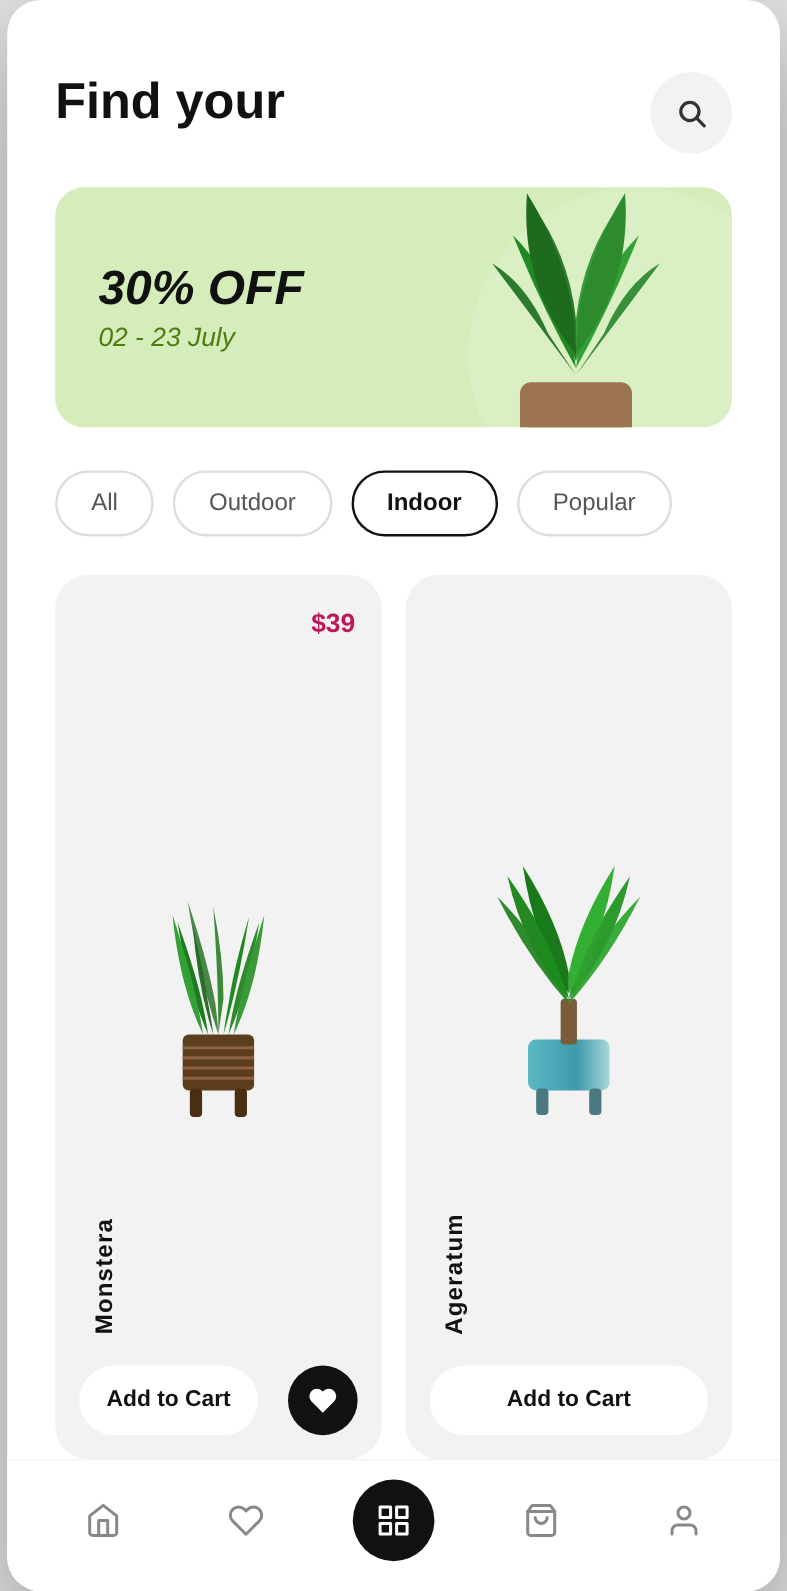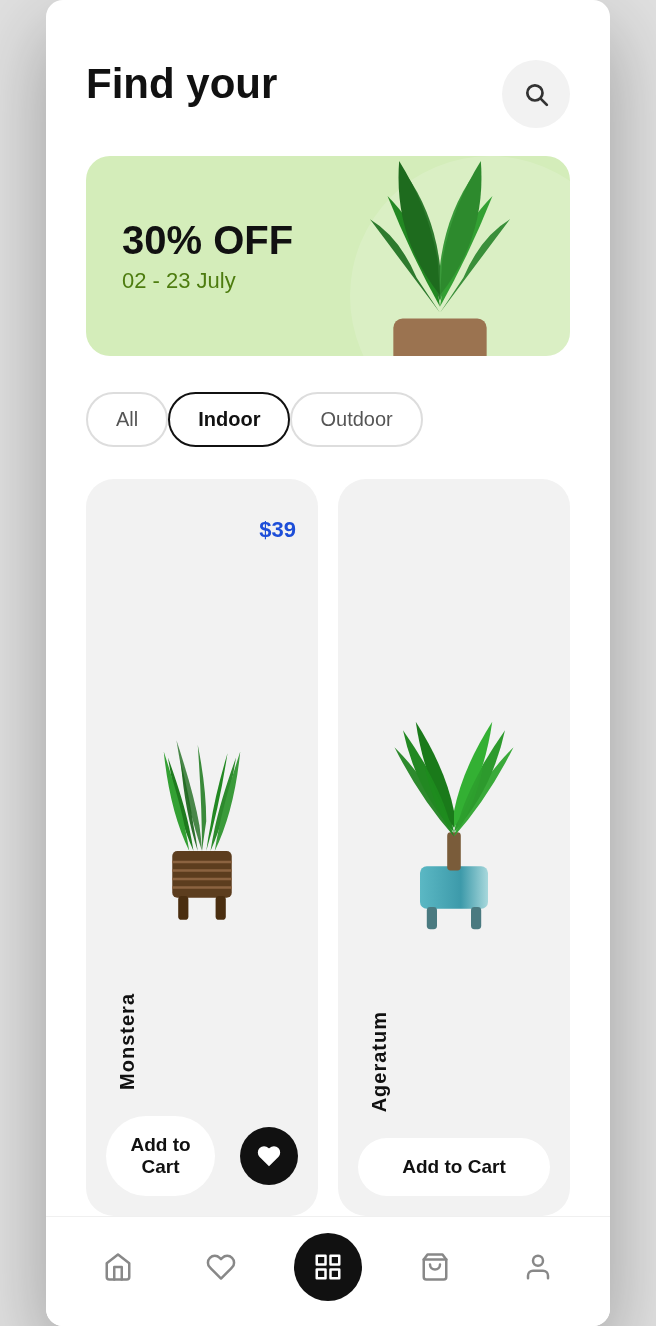--- a/index.html
+++ b/index.html
@@ -5,24 +5,24 @@
     * { box-sizing: border-box; margin: 0; padding: 0; }
     body {
       background: #e0e0e0;
       display: flex;
       justify-content: center;
       align-items: center;
       min-height: 100vh;
       font-family: -apple-system, BlinkMacSystemFont, 'Segoe UI', sans-serif;
     }
     .phone {
-      width: 564px;
+      width: 644px;
       height: 1326px;
       background: #ffffff;
-      border-radius: 17px;
+      border-radius: 28px;
       overflow: hidden;
       position: relative;
       box-shadow: 0 30px 80px rgba(0,0,0,0.3);
       display: flex;
       flex-direction: column;
     }
     .screen {
       flex: 1;
       overflow: hidden;
       padding: 60px 40px 0 40px;
@@ -67,20 +67,21 @@
       position: relative;
       overflow: hidden;
       min-height: 200px;
       display: flex;
       align-items: center;
       margin-bottom: 36px;
     }
     .banner-content {
       z-index: 2;
       position: relative;
+      font-style: italic;
     }
     .banner-discount {
       font-size: 40px;
       font-weight: 900;
       color: #111;
       line-height: 1.1;
     }
     .banner-date {
       font-size: 22px;
       color: #4d7c0f;
@@ -101,20 +102,21 @@
       bottom: -80px;
       width: 280px;
       height: 280px;
       border-radius: 50%;
       background: rgba(255,255,255,0.15);
       z-index: 1;
     }
     
     .filter-tabs {
       display: flex;
+      gap: 16px;
       margin-bottom: 32px;
       align-items: flex-end;
     }
     .tab {
       padding: 14px 28px;
       border-radius: 50px;
       border: 2px solid #ddd;
       background: white;
       font-size: 20px;
       cursor: pointer;
@@ -137,25 +139,25 @@
     .product-card {
       background: #f2f2f2;
       border-radius: 28px;
       padding: 20px;
       position: relative;
       display: flex;
       flex-direction: column;
     }
     .product-price {
       position: absolute;
-      top: 38px;
+      top: 28px;
       right: 22px;
       font-size: 22px;
       font-weight: 700;
-      color: #1d4ed8;
+      color: #be185d;
     }
     .product-image {
       flex: 1;
       display: flex;
       align-items: center;
       justify-content: center;
       min-height: 300px;
       position: relative;
     }
     .product-name {
@@ -276,22 +278,23 @@
           <path d="M120 150 Q100 100 90 40 Q115 75 120 120 Q120 135 120 150" fill="#2d7a2d"></path>
           <path d="M120 150 Q140 100 150 40 Q125 75 120 120 Q120 135 120 150" fill="#3a9a3a"></path>
           <path d="M120 145 Q80 95 85 30 Q110 70 118 115 Q119 130 120 145" fill="#1e6b1e"></path>
           <path d="M120 145 Q160 95 155 30 Q130 70 122 115 Q121 130 120 145" fill="#2d8a2d"></path>
         </svg>
       </div>
     </div>
 
     <div class="filter-tabs">
       <button class="tab">All</button>
+      <button class="tab">Outdoor</button>
       <button class="tab active">Indoor</button>
-      <button class="tab">Outdoor</button>
+      <button class="tab">Popular</button>
     </div>
 
     <div class="product-grid">
 
       <div class="product-card">
         <div class="product-price">$39</div>
         <div class="product-image">
           <svg viewBox="0 0 200 290" xmlns="http://www.w3.org/2000/svg" width="170" height="270">
 
             <rect x="65" y="205" width="70" height="55" rx="6" fill="#5C3D1E"></rect>

